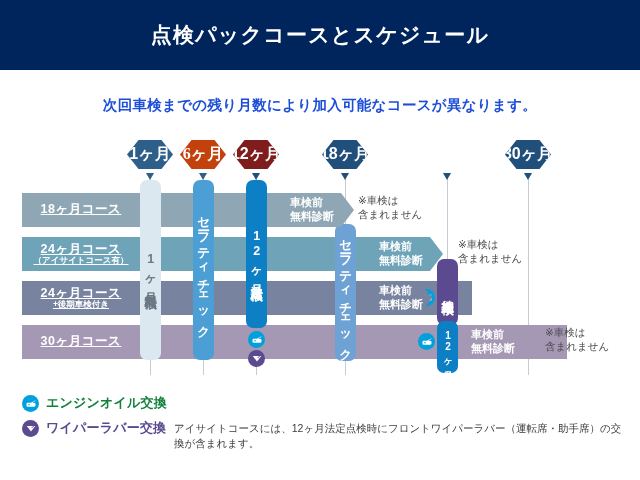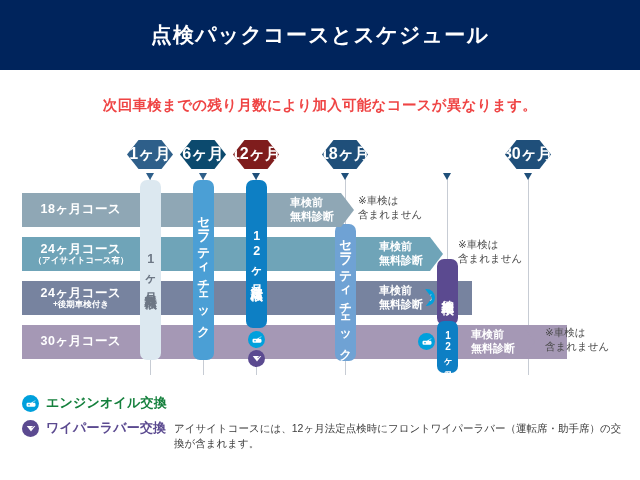--- a/index.html
+++ b/index.html
@@ -17,21 +17,21 @@
     background: #00245c;
     display: flex; align-items: center; justify-content: center;
   }
   .header-title {
     color: #ffffff; font-size: 21px; font-weight: bold; letter-spacing: 1.2px;
   }
 
   
   .subtitle {
     position: absolute; left: 0; top: 96px; width: 640px;
-    text-align: center; color: #ef4444; font-size: 14.5px; font-weight: bold;
+    text-align: center; color: #1d4ed8; font-size: 14.5px; font-weight: bold;
     letter-spacing: .3px;
   }
 
   
   .chart { position: absolute; left: 0; top: 135px; width: 640px; height: 245px; }
 
   
   .hex {
     position: absolute; width: 46px; height: 29px;
     display: flex; align-items: center; justify-content: center;
@@ -44,21 +44,21 @@
   }
   .guide {
     position: absolute; width: 1px; background: #c7ccd4; top: 40px;
   }
 
   
   .band { position: absolute; height: 34px; }
   .band-label {
     position: absolute; left: 0; width: 118px; height: 34px;
     display: flex; flex-direction: column; align-items: center; justify-content: center;
-    color: #ffffff; line-height: 1.05;
+    color: #ffffff; line-height: 1.05; text-decoration: underline;
   }
   .band-label .l1 { font-size: 12.5px; font-weight: bold; letter-spacing: .5px; }
   .band-label .l2 { font-size: 8.5px; font-weight: bold; }
 
   
   .vblock {
     position: absolute; border-radius: 7px;
     display: flex; align-items: center; justify-content: center;
     writing-mode: vertical-rl; text-orientation: upright;
     color: #ffffff; font-size: 12.5px; font-weight: bold;
@@ -123,21 +123,21 @@
     <div class="guide" style="left:256px;height:200px;"></div>
     <div class="guide" style="left:345px;height:200px;"></div>
     <div class="guide" style="left:447px;height:200px;"></div>
     <div class="guide" style="left:528px;height:200px;"></div>
 
     <div class="hex" style="left:127px;top:5px;background:#2e5f8a;">
       <span>1ヶ月</span>
     </div>
     <div class="hex-tail" style="left:146px;top:38px;background:#2e5f8a;"></div>
 
-    <div class="hex" style="left:180px;top:5px;background:#0c4a6e;">
+    <div class="hex" style="left:180px;top:5px;background:#c2410c;font-family:Liberation Serif, serif;">
       <span>6ヶ月</span>
     </div>
     <div class="hex-tail" style="left:199px;top:38px;background:#2e5f8a;"></div>
 
     <div class="hex" style="left:233px;top:5px;background:#7f1d1d;">
       <span>12ヶ月</span>
     </div>
     <div class="hex-tail" style="left:252px;top:38px;background:#1f4f7a;"></div>
 
     <div class="hex" style="left:322px;top:5px;background:#1f4f7a;">

